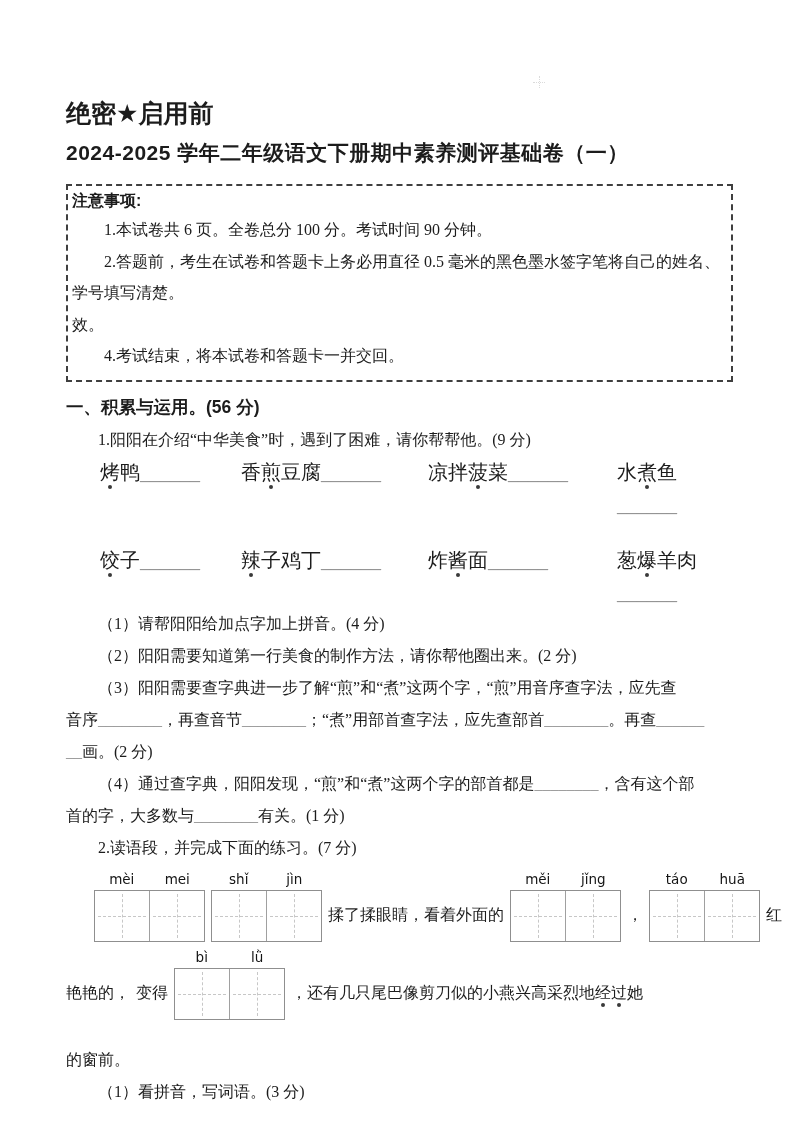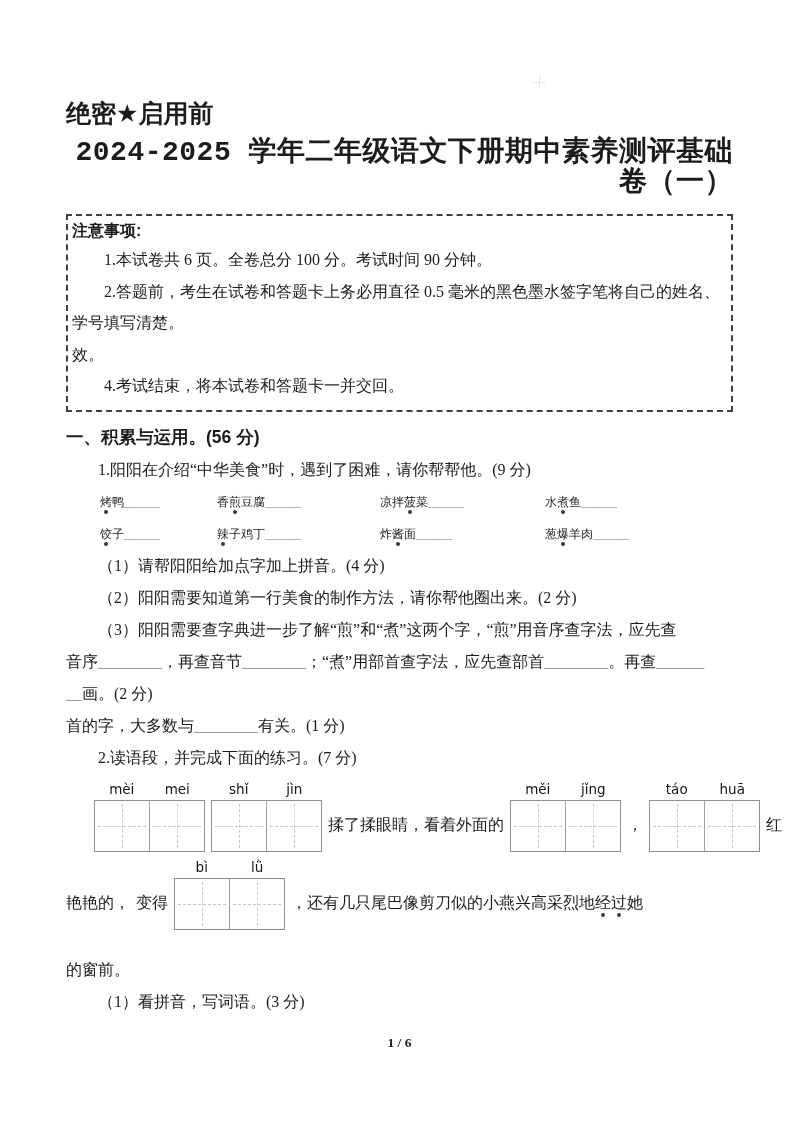--- a/index.html
+++ b/index.html
@@ -19,23 +19,23 @@
   }
   .artifact::before{content:"";position:absolute;left:50%;top:2px;bottom:2px;border-left:1px dotted #9a9a9a;}
   .artifact::after{content:"";position:absolute;top:50%;left:2px;right:2px;border-top:1px dotted #9a9a9a;}
 
   .secrecy{
     font-family:"Liberation Sans","DejaVu Sans",sans-serif;
     font-weight:bold;font-size:25px;line-height:26px;
   }
   .title{
     margin:12px 0 0 0;
-    font-family:Liberation Mono, monospace;
-    font-weight:bold;font-size:28px;line-height:30px;
-    text-align:right;letter-spacing:.5px;
+    font-family:Liberation Sans, sans-serif;
+    font-weight:bold;font-size:21px;line-height:30px;
+    text-align:left;letter-spacing:.5px;
   }
 
   .notice{
     margin-top:16px;
     border:2px dashed #3f3f3f;
     padding:2px 4px 8px 4px;
   }
   .notice-heading{
     font-family:"Liberation Sans","DejaVu Sans",sans-serif;
     font-weight:bold;font-size:16px;line-height:26px;
@@ -48,21 +48,21 @@
     font-family:"Liberation Sans","DejaVu Sans",sans-serif;
     font-weight:bold;font-size:17.5px;line-height:34px;
   }
   .l{margin:0;font-size:16px;line-height:32px;white-space:nowrap;}
   .ind{padding-left:32px;}
 
   .foods{
     display:grid;
     grid-template-columns:117px 163px 165px auto;
     padding-left:34px;
-    font-size:12px;line-height:32px;
+    font-size:20px;line-height:32px;gap:24px;
   }
   .blank{color:#8f8f8f;}
 
   .dotted{position:relative;display:inline-block;line-height:1.15;}
   .dotted::after{
     content:"";position:absolute;left:50%;transform:translateX(-50%);
     bottom:-5px;width:4px;height:4px;border-radius:50%;background:#3a3a3a;
   }
 
   .qrow{display:flex;align-items:center;gap:6px;margin-top:26px;}
@@ -122,20 +122,21 @@
       <span><span></span><span class="dotted">辣</span><span>子鸡丁</span><span class="blank">______</span></span>
       <span><span>炸</span><span class="dotted">酱</span><span>面</span><span class="blank">______</span></span>
       <span><span>葱</span><span class="dotted">爆</span><span>羊肉</span><span class="blank">______</span></span>
     </div>
 
     <p class="l ind">（1）请帮阳阳给加点字加上拼音。(4 分)</p>
     <p class="l ind">（2）阳阳需要知道第一行美食的制作方法，请你帮他圈出来。(2 分)</p>
     <p class="l ind">（3）阳阳需要查字典进一步了解“煎”和“煮”这两个字，“煎”用音序查字法，应先查</p>
     <p class="l"><span>音序</span><span class="blank">________</span><span>，再查音节</span><span class="blank">________</span><span>；“煮”用部首查字法，应先查部首</span><span class="blank">________</span><span>。再查</span><span class="blank">______</span></p>
     <p class="l"><span class="blank">__</span><span>画。(2 分)</span></p>
+    <p class="l ind"><span>（4）通过查字典，阳阳发现，“煎”和“煮”这两个字的部首都是</span><span class="blank">________</span><span>，含有这个部</span></p>
     <p class="l"><span>首的字，大多数与</span><span class="blank">________</span><span>有关。(1 分)</span></p>
 
     <p class="l ind">2.读语段，并完成下面的练习。(7 分)</p>
 
     <div class="qrow rowA">
       <span class="tz">
         <span class="pinyin">
             <span>mèi</span>
             <span>mei</span>
           </span>

